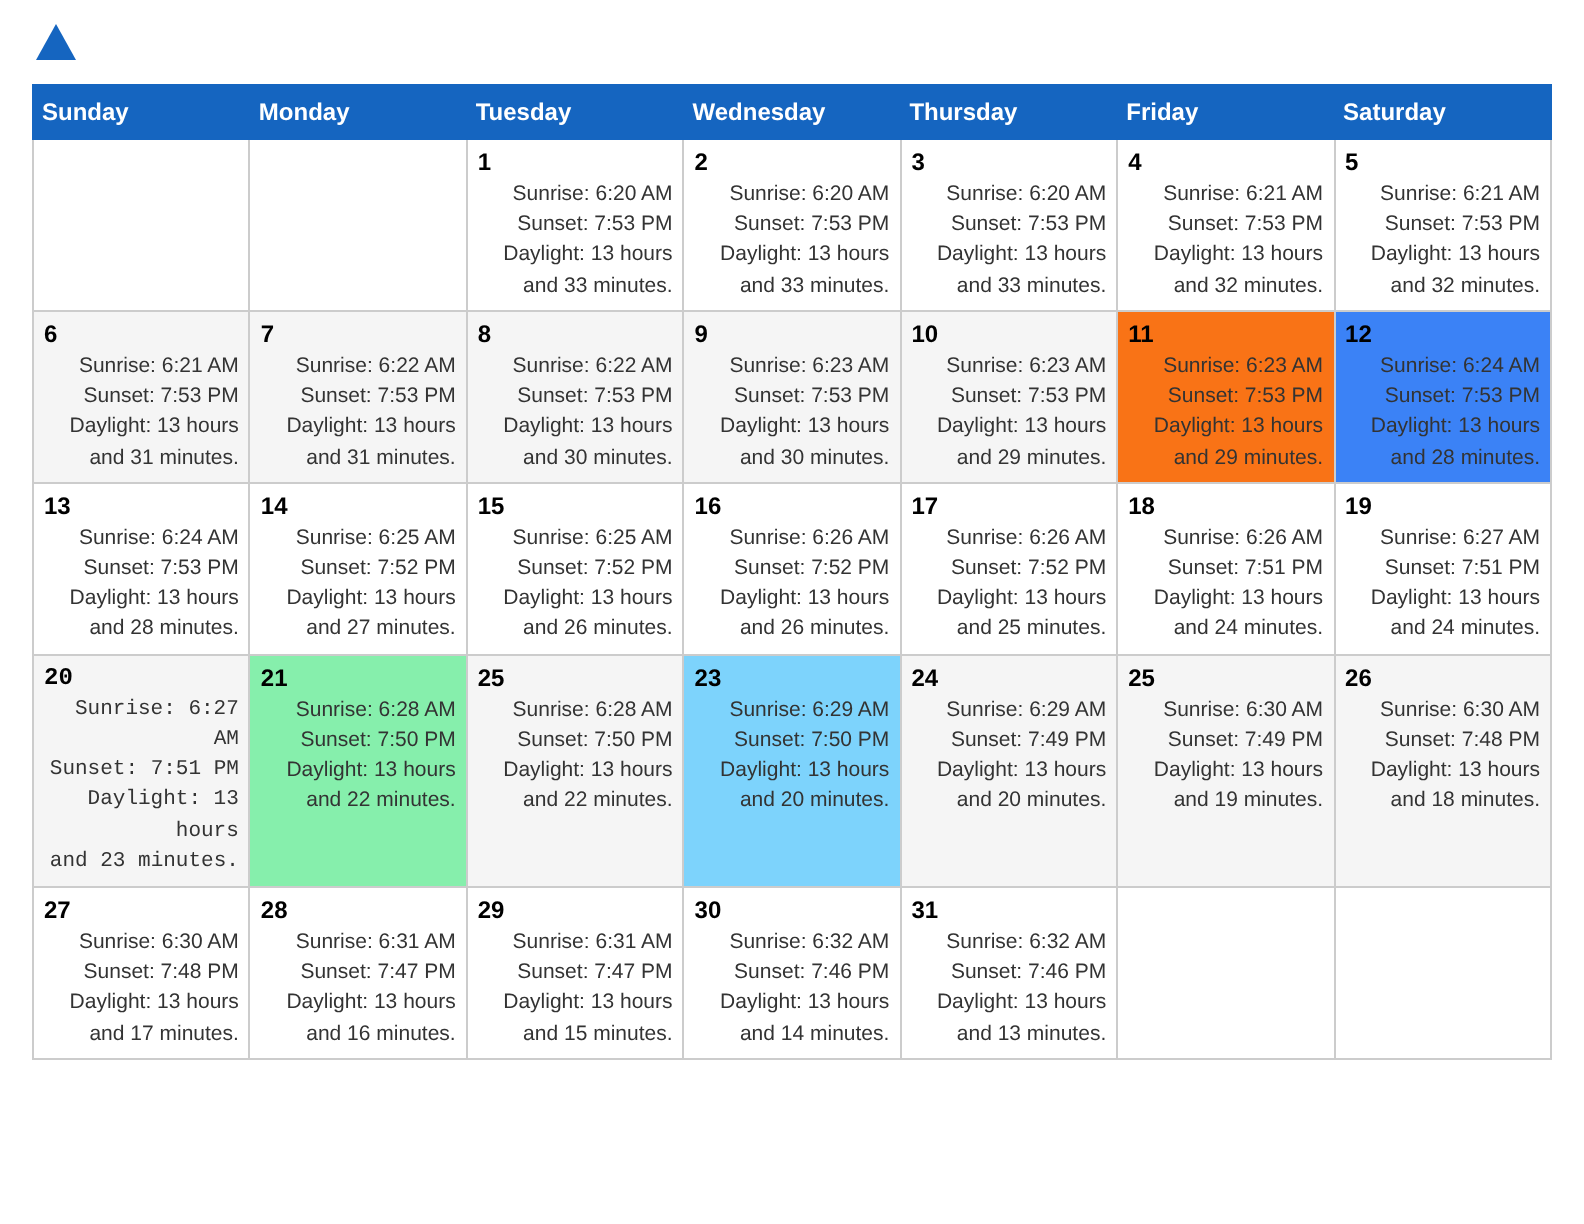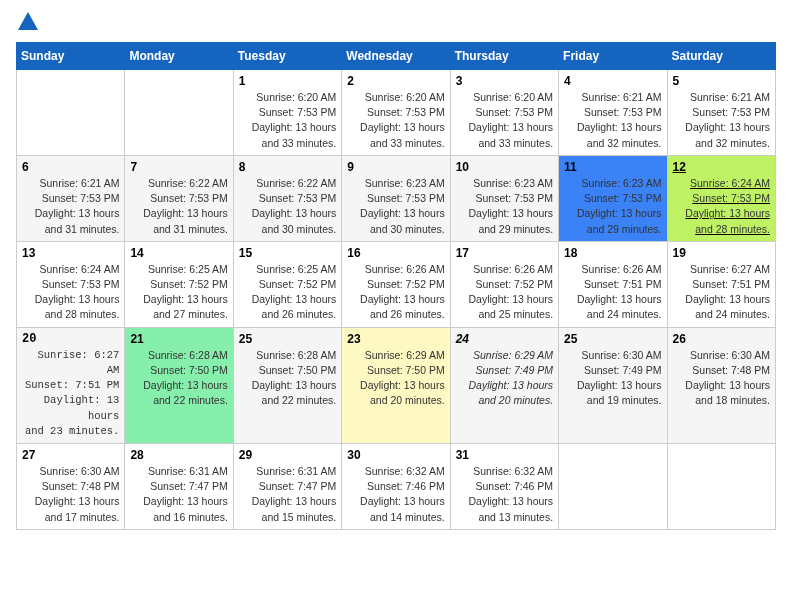--- a/index.html
+++ b/index.html
@@ -192,28 +192,28 @@
 Daylight: 13 hours
 and 30 minutes.</div>
         </td>
         <td style="background: rgb(245, 245, 245);">
           <span class="day-num">10</span>
           <div class="day-info" style="white-space: pre-line;">Sunrise: 6:23 AM
 Sunset: 7:53 PM
 Daylight: 13 hours
 and 29 minutes.</div>
         </td>
-        <td style="background: #3b82f6;">
+        <td style="background: #f97316;">
           <span class="day-num">11</span>
           <div class="day-info" style="white-space: pre-line;">Sunrise: 6:23 AM
 Sunset: 7:53 PM
 Daylight: 13 hours
 and 29 minutes.</div>
         </td>
-        <td style="background: #bef264; text-decoration: underline;">
+        <td style="background: #3b82f6;">
           <span class="day-num">12</span>
           <div class="day-info" style="white-space: pre-line;">Sunrise: 6:24 AM
 Sunset: 7:53 PM
 Daylight: 13 hours
 and 28 minutes.</div>
         </td>
       </tr>
       <tr>
         <td>
           <span class="day-num">13</span>
@@ -280,28 +280,28 @@
 Daylight: 13 hours
 and 22 minutes.</div>
         </td>
         <td style="background: rgb(245, 245, 245);">
           <span class="day-num">25</span>
           <div class="day-info" style="white-space: pre-line;">Sunrise: 6:28 AM
 Sunset: 7:50 PM
 Daylight: 13 hours
 and 22 minutes.</div>
         </td>
-        <td style="background: #fef9c3; margin-top: 36px;">
+        <td style="background: #7dd3fc; margin-top: 36px;">
           <span class="day-num">23</span>
           <div class="day-info" style="white-space: pre-line;">Sunrise: 6:29 AM
 Sunset: 7:50 PM
 Daylight: 13 hours
 and 20 minutes.</div>
         </td>
-        <td style="background: rgb(245, 245, 245); font-style: italic;">
+        <td style="background: rgb(245, 245, 245);">
           <span class="day-num">24</span>
           <div class="day-info" style="white-space: pre-line;">Sunrise: 6:29 AM
 Sunset: 7:49 PM
 Daylight: 13 hours
 and 20 minutes.</div>
         </td>
         <td style="background: rgb(245, 245, 245);">
           <span class="day-num">25</span>
           <div class="day-info" style="white-space: pre-line;">Sunrise: 6:30 AM
 Sunset: 7:49 PM

